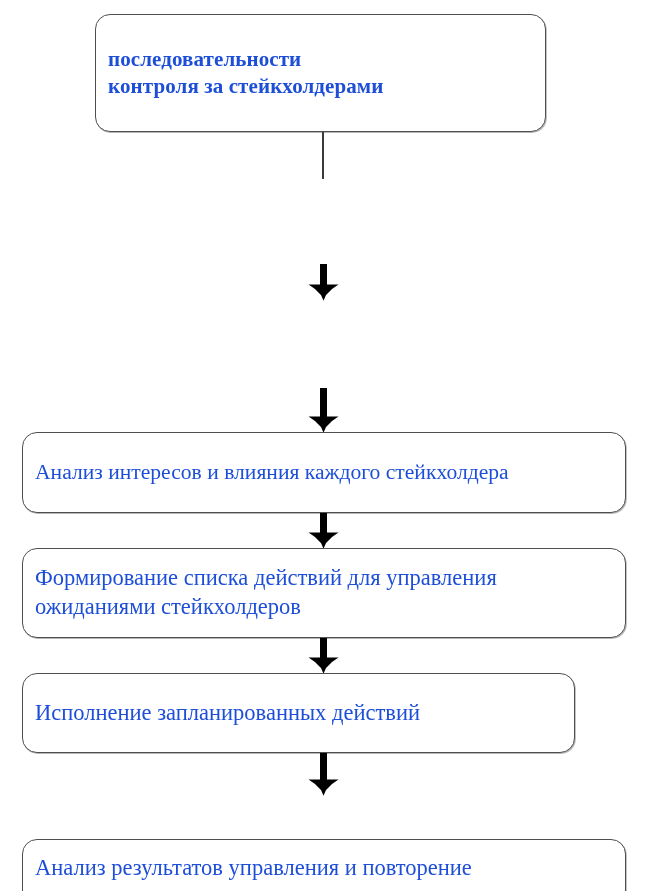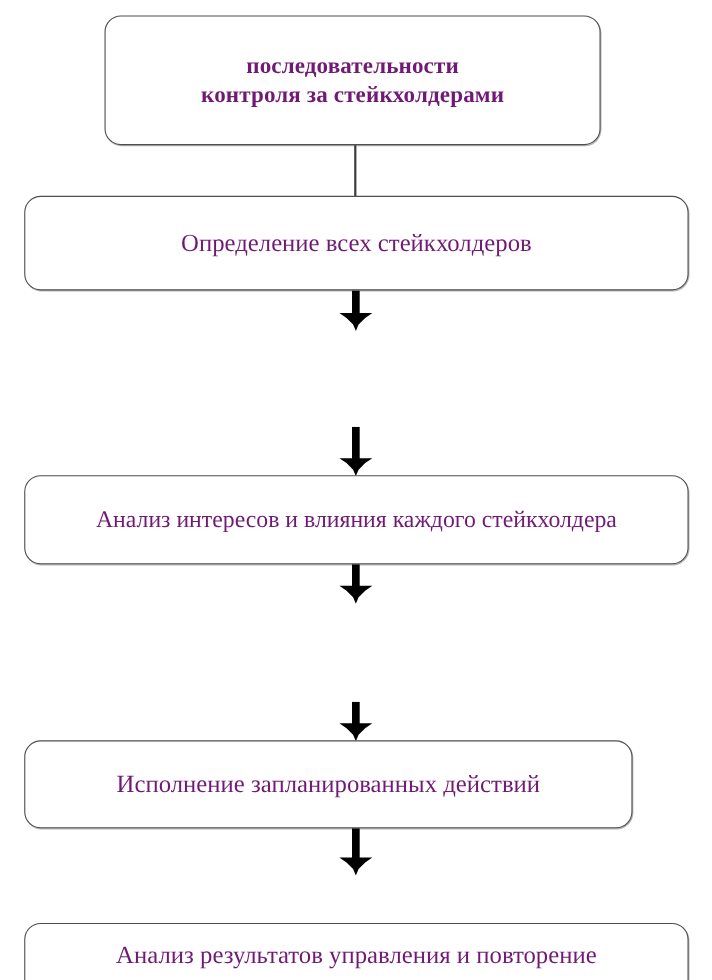--- a/index.html
+++ b/index.html
@@ -18,24 +18,23 @@
   }
   .node {
     position: absolute;
     box-sizing: border-box;
     background: #ffffff;
     border: 1.6px solid #4f4f4f;
     border-radius: 15px;
     display: flex;
     align-items: center;
     justify-content: center;
-    text-align: center;
-    color: #701a75;
+    color: #1d4ed8;
     line-height: 1.28;
-    padding: 2px 0;
+    padding: 2px 12px;
     box-shadow: 0.8px 1px 0 rgba(120,120,120,0.55);
   }
   .node-title {
     font-weight: bold;
     font-size: 21px;
     letter-spacing: 0.1px;
   }
   .node-step {
     font-weight: normal;
     font-size: 22.5px;
@@ -65,23 +64,20 @@
 
 <div id="canvas">
 
   <div class="node node-title" style="left:95px; top:14px; width:451px; height:118px;">
     <span class="node-label">последовательности
 контроля за стейкхолдерами</span>
   </div>
 
   <div class="connector-line" style="left:322px; top:132px; width:2px; height:47px;"></div>
 
-  <div class="node node-step" style="left:22px; top:178px; width:604px; height:86px;">
-    <span class="node-label">Определение всех стейкхолдеров</span>
-  </div>
 
   <div class="arrow" style="left:308px; top:264px; width:31px; height:37px;">
     <svg width="31" height="37" viewBox="0 0 31 37" xmlns="http://www.w3.org/2000/svg">
       <path d="M12.0,0 L19.0,0 L19.0,20.5 L30.5,20.5 L24.0,25.0 L18.0,31.0 L15.5,36.8 L13.0,31.0 L7.0,25.0 L0.5,20.5 L12.0,20.5 Z" fill="#000000"></path>
     </svg>
   </div>
 
 
   <div class="arrow" style="left:308px; top:388px; width:31px; height:45px;">
     <svg width="31" height="45" viewBox="0 0 31 45" xmlns="http://www.w3.org/2000/svg">
@@ -92,20 +88,24 @@
   <div class="node node-step wide-fit" style="left:22px; top:432px; width:604px; height:81px;font-family:Liberation Serif, serif;">
     <span class="node-label">Анализ интересов и влияния каждого стейкхолдера</span>
   </div>
 
   <div class="arrow" style="left:308px; top:513px; width:31px; height:36px;">
     <svg width="31" height="36" viewBox="0 0 31 36" xmlns="http://www.w3.org/2000/svg">
       <path d="M12.0,0 L19.0,0 L19.0,19.5 L30.5,19.5 L24.0,24.0 L18.0,30.0 L15.5,35.8 L13.0,30.0 L7.0,24.0 L0.5,19.5 L12.0,19.5 Z" fill="#000000"></path>
     </svg>
   </div>
 
+  <div class="node node-step" style="left:22px; top:548px; width:604px; height:90px;">
+    <span class="node-label">Формирование списка действий для управления
+ожиданиями стейкхолдеров</span>
+  </div>
 
   <div class="arrow" style="left:308px; top:638px; width:31px; height:36px;">
     <svg width="31" height="36" viewBox="0 0 31 36" xmlns="http://www.w3.org/2000/svg">
       <path d="M12.0,0 L19.0,0 L19.0,19.5 L30.5,19.5 L24.0,24.0 L18.0,30.0 L15.5,35.8 L13.0,30.0 L7.0,24.0 L0.5,19.5 L12.0,19.5 Z" fill="#000000"></path>
     </svg>
   </div>
 
   <div class="node node-step" style="left:22px; top:673px; width:553px; height:80px;font-family:Liberation Serif, serif;">
     <span class="node-label">Исполнение запланированных действий</span>
   </div>

